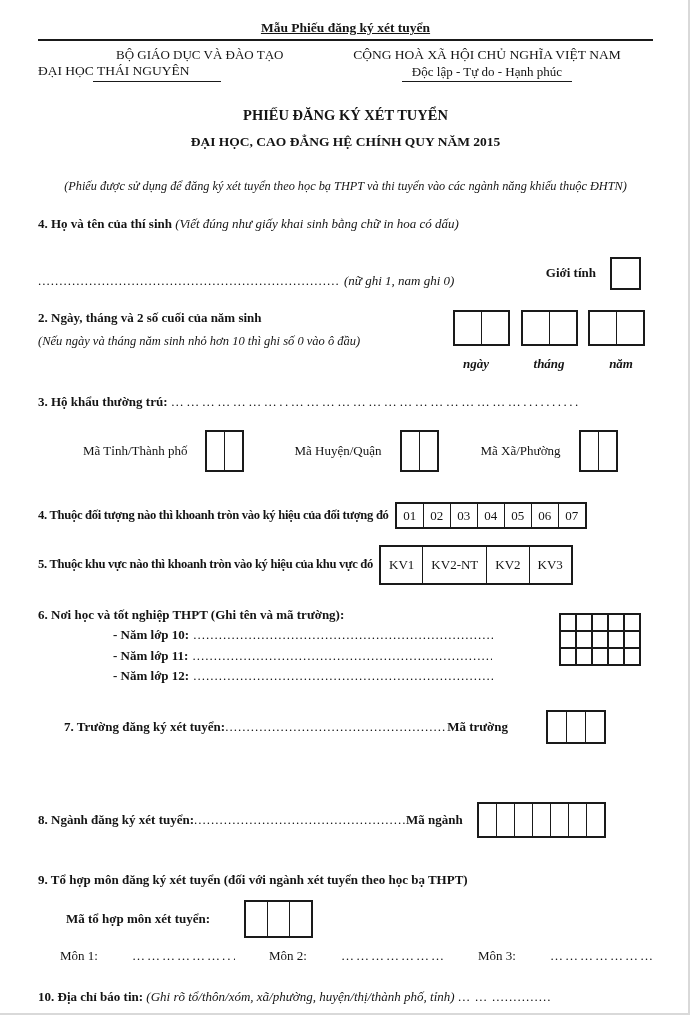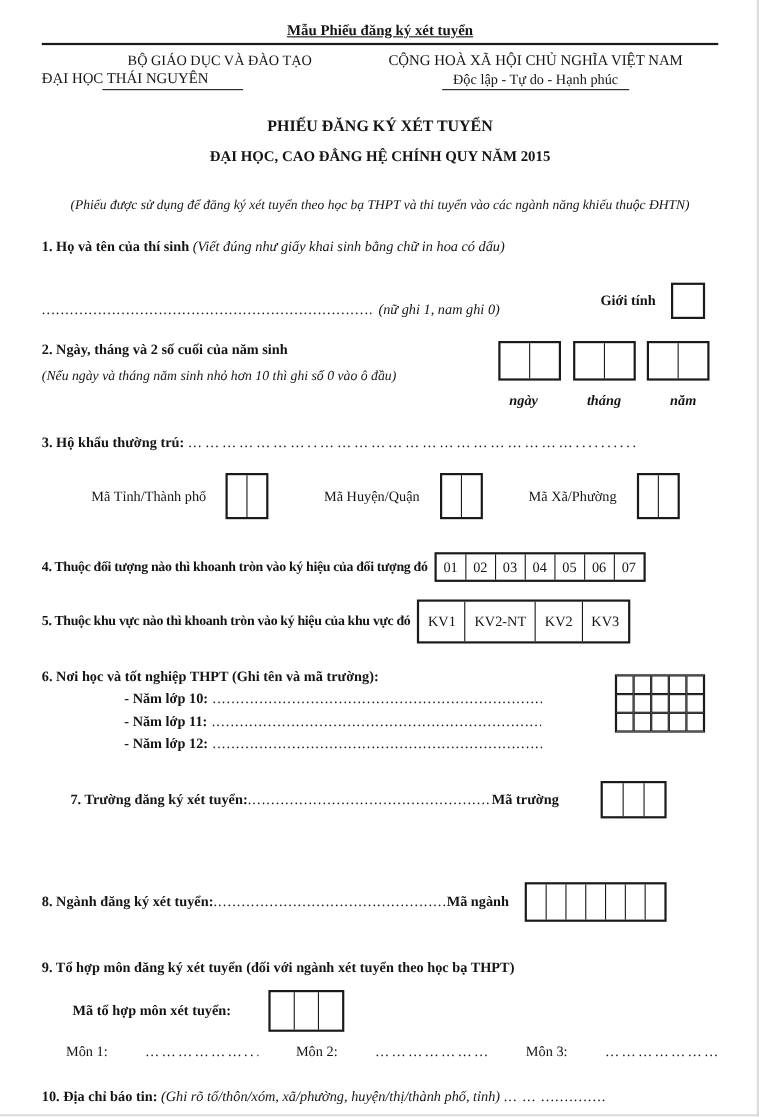--- a/index.html
+++ b/index.html
@@ -126,21 +126,21 @@
         <div class="hl2" style="font-size:13px;">Độc lập - Tự do - Hạnh phúc</div>
         <div class="h-underline ul-right"></div>
       </div>
     </div>
 
     <div class="main-title">PHIẾU ĐĂNG KÝ XÉT TUYỂN</div>
     <div class="sub-title">ĐẠI HỌC, CAO ĐẲNG HỆ CHÍNH QUY NĂM 2015</div>
     <div class="form-note">(Phiếu được sử dụng để đăng ký xét tuyển theo học bạ THPT và thi tuyển vào các ngành năng khiếu thuộc ĐHTN)</div>
 
     <div class="sec" style="margin-top:22px;">
-      <span class="b">1. Họ và tên của thí sinh</span>
+      <span class="b">4. Họ và tên của thí sinh</span>
       <span class="i">(Viết đúng như giấy khai sinh bằng chữ in hoa có dấu)</span>
     </div>
     <div class="s1-row">
       <span class="dots s1-dots">............................................................................................................................</span>
       <span class="s1-hint">(nữ ghi 1, nam ghi 0)</span>
       <span class="s1-right">
         <span class="b">Giới tính</span>
         <span class="gender-box"></span>
       </span>
     </div>

